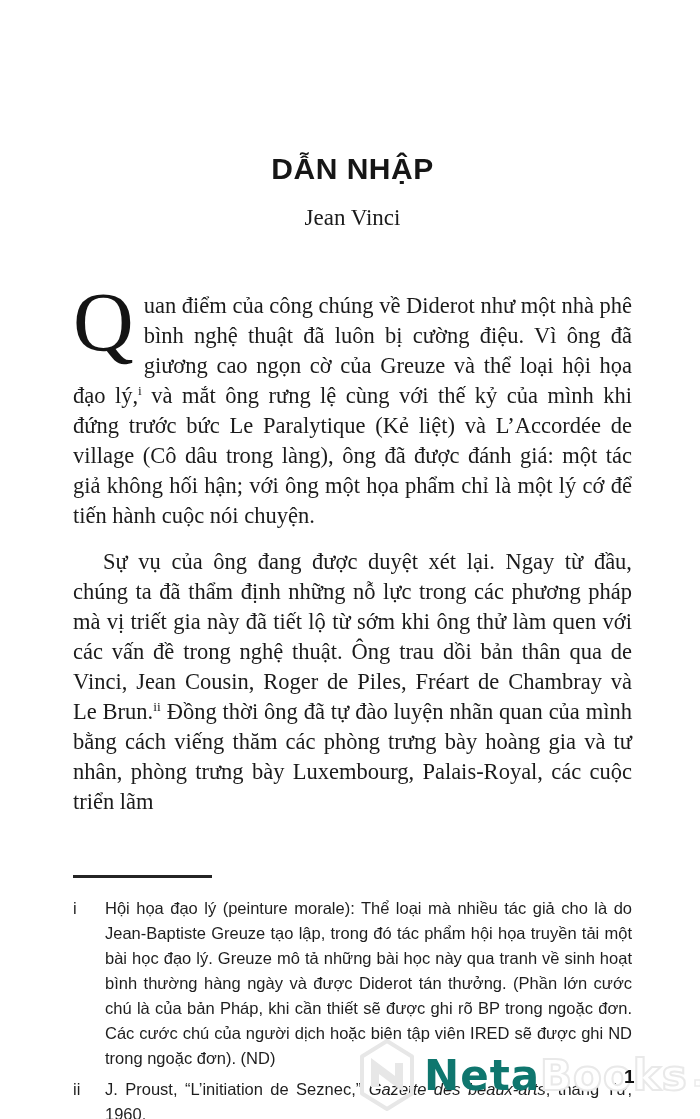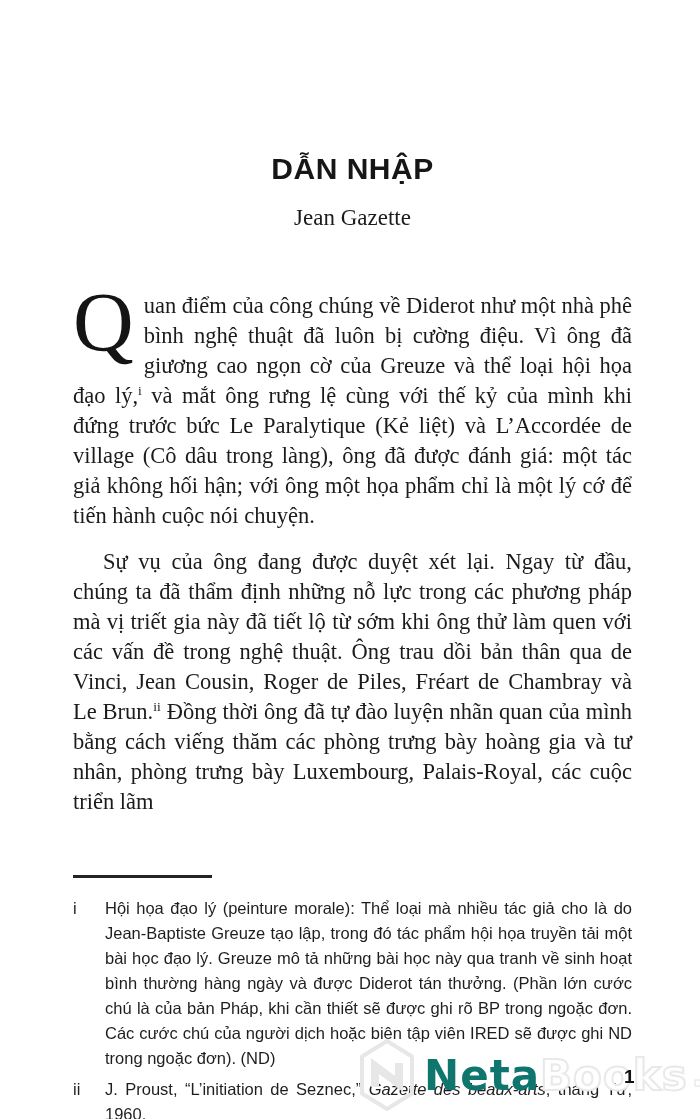--- a/index.html
+++ b/index.html
@@ -120,21 +120,21 @@
     z-index: 2;
   }
 </style>
 </head>
 <body>
 
 <div class="page">
   <div class="content">
 
     <h1 class="chapter-title">DẪN NHẬP</h1>
-    <div class="author">Jean Gazette</div>
+    <div class="author">Jean Vinci</div>
 
     <p class="body-para para-1"><span class="dropcap">Q</span><span>uan điểm của công chúng về Diderot như một nhà phê bình nghệ thuật đã luôn bị cường điệu. Vì ông đã giương cao ngọn cờ của Greuze và thể loại hội họa đạo lý,</span><sup class="fn-ref">i</sup><span> và mắt ông rưng lệ cùng với thế kỷ của mình khi đứng trước bức </span><span class="work-title">Le Paralytique</span><span> (Kẻ liệt) và </span><span class="work-title">L’Accordée de village</span><span> (Cô dâu trong làng), ông đã được đánh giá: một tác giả không hối hận; với ông một họa phẩm chỉ là một lý cớ để tiến hành cuộc nói chuyện.</span></p>
 
     <p class="body-para para-2"><span>Sự vụ của ông đang được duyệt xét lại. Ngay từ đầu, chúng ta đã thẩm định những nỗ lực trong các phương pháp mà vị triết gia này đã tiết lộ từ sớm khi ông thử làm quen với các vấn đề trong nghệ thuật. Ông trau dồi bản thân qua de Vinci, Jean Cousin, Roger de Piles, Fréart de Chambray và Le Brun.</span><sup class="fn-ref">ii</sup><span> Đồng thời ông đã tự đào luyện nhãn quan của mình bằng cách viếng thăm các phòng trưng bày hoàng gia và tư nhân, phòng trưng bày Luxembourg, Palais-Royal, các cuộc triển lãm</span></p>
 
     <div class="footnote-rule"></div>
 
     <div class="footnotes">
       <div class="footnote">
         <span class="fn-marker">i</span>

